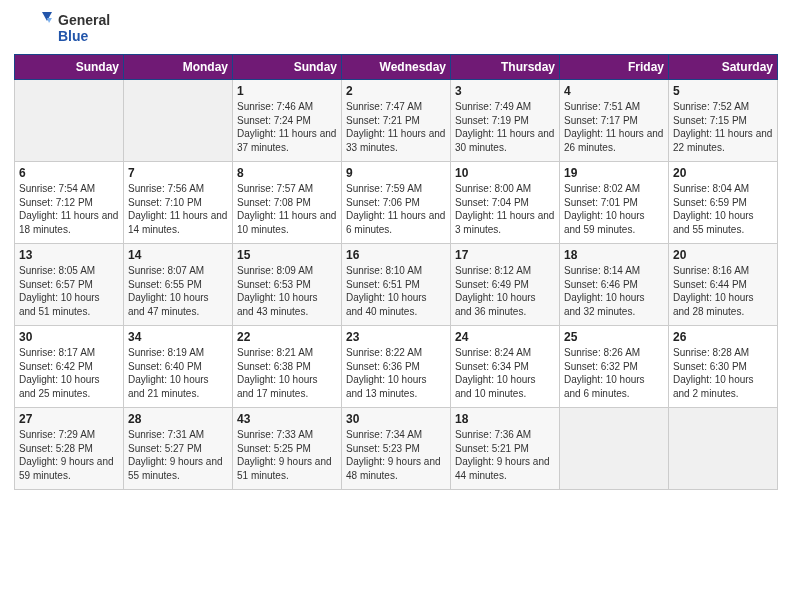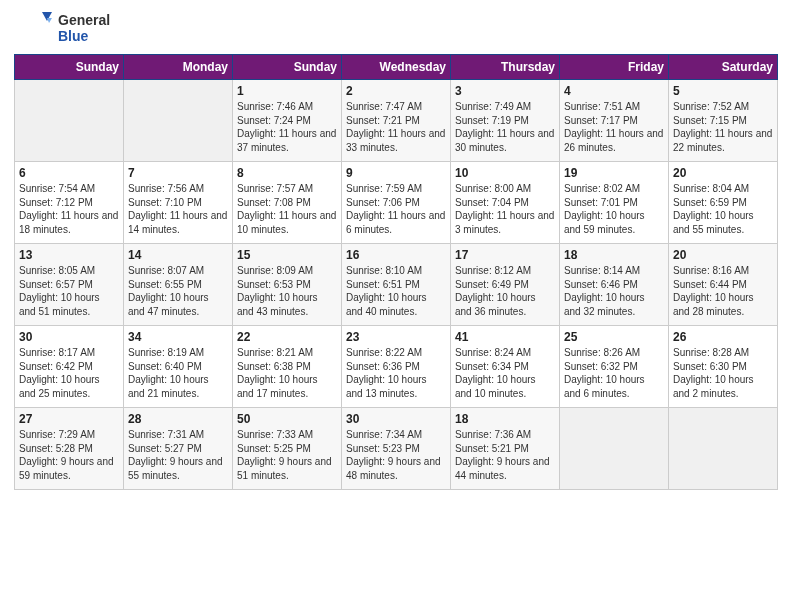--- a/index.html
+++ b/index.html
@@ -217,21 +217,21 @@
           </td>
           <td>
             <span class="day-number">22</span>
             <div class="cell-text">Sunrise: 8:21 AM<br>Sunset: 6:38 PM<br>Daylight: 10 hours and 17 minutes.</div>
           </td>
           <td>
             <span class="day-number">23</span>
             <div class="cell-text">Sunrise: 8:22 AM<br>Sunset: 6:36 PM<br>Daylight: 10 hours and 13 minutes.</div>
           </td>
           <td>
-            <span class="day-number">41</span>
+            <span class="day-number">24</span>
             <div class="cell-text">Sunrise: 8:24 AM<br>Sunset: 6:34 PM<br>Daylight: 10 hours and 10 minutes.</div>
           </td>
           <td>
             <span class="day-number">25</span>
             <div class="cell-text">Sunrise: 8:26 AM<br>Sunset: 6:32 PM<br>Daylight: 10 hours and 6 minutes.</div>
           </td>
           <td>
             <span class="day-number">26</span>
             <div class="cell-text">Sunrise: 8:28 AM<br>Sunset: 6:30 PM<br>Daylight: 10 hours and 2 minutes.</div>
           </td>
@@ -239,21 +239,21 @@
         <tr>
           <td>
             <span class="day-number">27</span>
             <div class="cell-text">Sunrise: 7:29 AM<br>Sunset: 5:28 PM<br>Daylight: 9 hours and 59 minutes.</div>
           </td>
           <td>
             <span class="day-number">28</span>
             <div class="cell-text">Sunrise: 7:31 AM<br>Sunset: 5:27 PM<br>Daylight: 9 hours and 55 minutes.</div>
           </td>
           <td>
-            <span class="day-number">50</span>
+            <span class="day-number">43</span>
             <div class="cell-text">Sunrise: 7:33 AM<br>Sunset: 5:25 PM<br>Daylight: 9 hours and 51 minutes.</div>
           </td>
           <td>
             <span class="day-number">30</span>
             <div class="cell-text">Sunrise: 7:34 AM<br>Sunset: 5:23 PM<br>Daylight: 9 hours and 48 minutes.</div>
           </td>
           <td>
             <span class="day-number">18</span>
             <div class="cell-text">Sunrise: 7:36 AM<br>Sunset: 5:21 PM<br>Daylight: 9 hours and 44 minutes.</div>
           </td>

